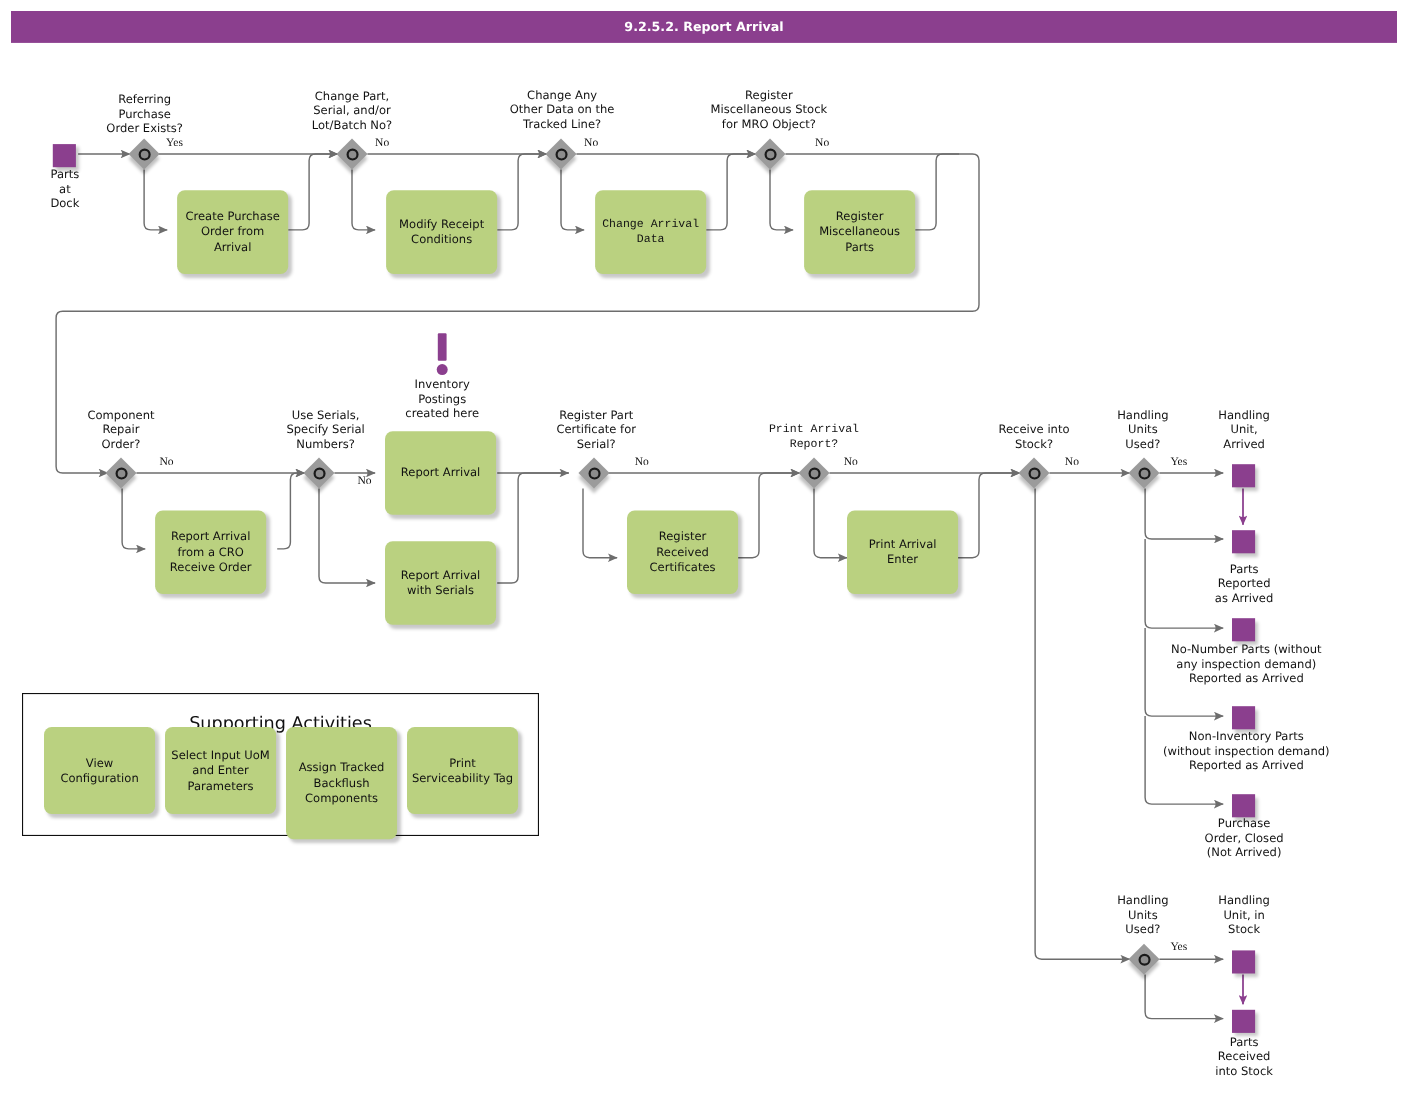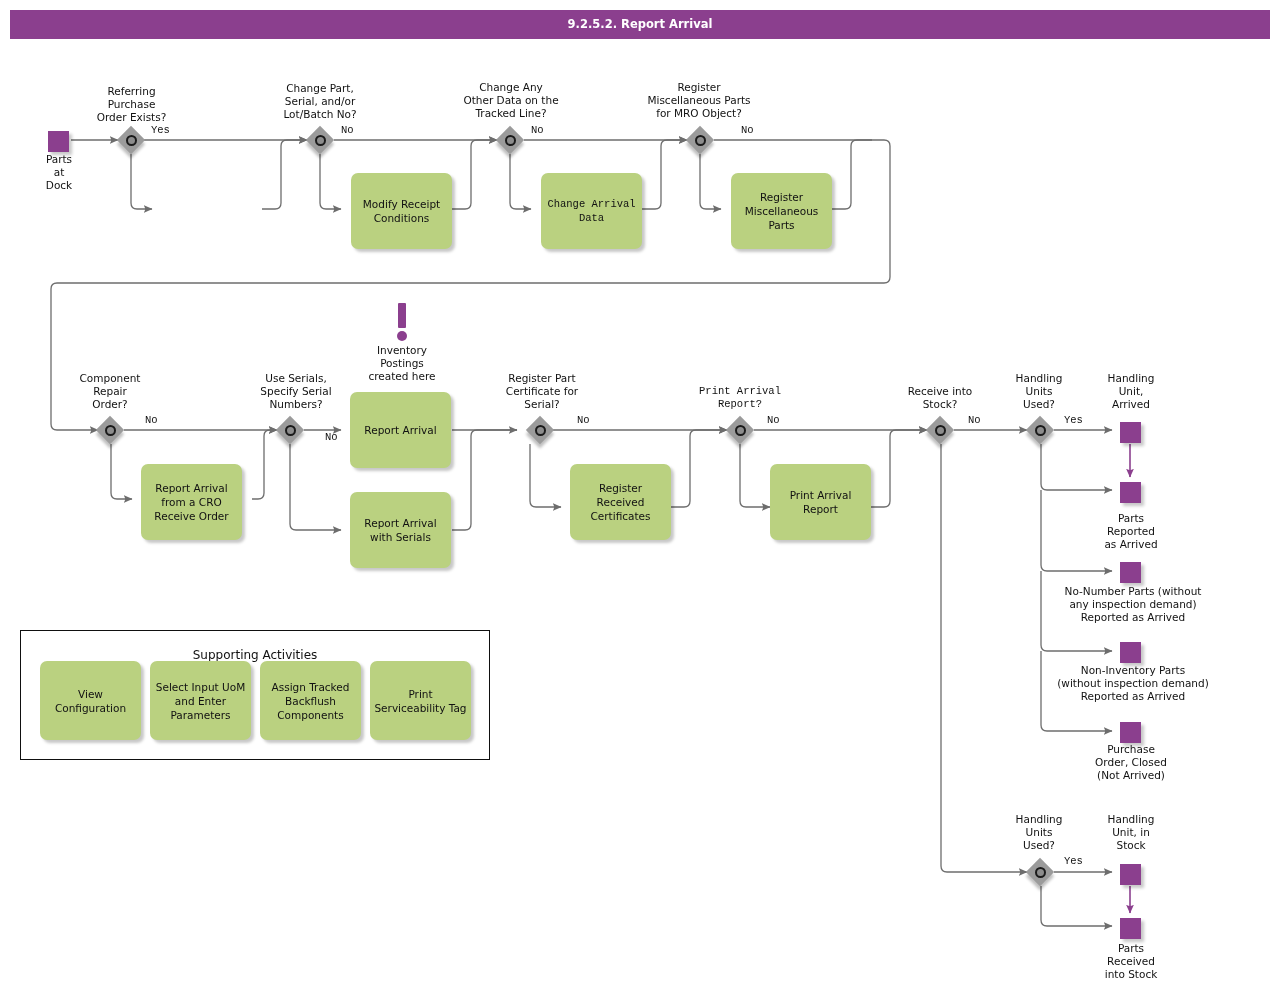--- a/index.html
+++ b/index.html
@@ -94,38 +94,38 @@
     line-height: 13px;
     font-family: "DejaVu Sans", sans-serif;
     text-align: center;
     white-space: pre-line;
   }
   .flowlbl {
     position: absolute;
     color: #111111;
     font-size: 10.5px;
     line-height: 13px;
-    font-family: Liberation Mono, monospace;
+    font-family: Liberation Serif, serif;
     text-align: center;
     white-space: nowrap;
   }
   
   #support-group {
     position: absolute;
     left: 20px; top: 630px;
     width: 470px; height: 130px;
     border: 1.6px solid #0f0f0f;
     background: #ffffff;
     box-sizing: border-box;
   }
   #support-title {
     position: absolute;
     left: 0; right: 0; top: 17px;
     text-align: center;
-    font-size: 12px;
+    font-size: 16px;
     color: #111111;
     font-family: "DejaVu Sans", sans-serif;
   }
   
   .bang {
     position: absolute;
   }
   .bang .bar {
     position: absolute;
     left: 6px; top: 0;
@@ -259,24 +259,29 @@
   <div class="lbl" style="left:438px; top:81px; width:146px;">Change Any
 Other Data on the
 Tracked Line?</div>
   <div class="flowlbl" style="left:531px; top:124px;">No</div>
 
   <div class="gateway" style="left:686px; top:126px;">
     <div class="dia"></div>
     <div class="ring"></div>
   </div>
   <div class="lbl" style="left:621px; top:81px; width:156px;">Register
-Miscellaneous Parts
+Miscellaneous Stock
 for MRO Object?</div>
   <div class="flowlbl" style="left:741px; top:124px;">No</div>
 
+  <div class="task" style="left:161px; top:173px; width:101px; height:76px;">
+    <span>Create Purchase
+Order from
+Arrival</span>
+  </div>
   <div class="task" style="left:351px; top:173px; width:101px; height:76px;">
     <span>Modify Receipt
 Conditions</span>
   </div>
   <div class="task" style="left:541px; top:173px; width:101px; height:76px;font-family:Liberation Mono, monospace;">
     <span>Change Arrival
 Data</span>
   </div>
   <div class="task" style="left:731px; top:173px; width:101px; height:76px;">
     <span>Register
@@ -357,21 +362,21 @@
     <span>Report Arrival
 with Serials</span>
   </div>
   <div class="task" style="left:570px; top:464px; width:101px; height:76px;">
     <span>Register
 Received
 Certificates</span>
   </div>
   <div class="task" style="left:770px; top:464px; width:101px; height:76px;">
     <span>Print Arrival
-Report</span>
+Enter</span>
   </div>
 
   <div class="bang" style="left:392px; top:303px; width:20px; height:40px;">
     <div class="bar"></div>
     <div class="dot"></div>
   </div>
   <div class="lbl" style="left:348px; top:344px; width:108px;">Inventory
 Postings
 created here</div>
 
@@ -415,21 +420,21 @@
   </div>
   <div class="task" style="left:40px; top:661px; width:101px; height:79px;">
     <span>View
 Configuration</span>
   </div>
   <div class="task" style="left:150px; top:661px; width:101px; height:79px;">
     <span>Select Input
 UoM and Enter
 Parameters</span>
   </div>
-  <div class="task" style="left:260px; top:661px; width:101px; height:79px;">
+  <div class="task" style="left:260px; top:661px; width:101px; height:102px;">
     <span>Assign Tracked
 Backflush
 Components</span>
   </div>
   <div class="task" style="left:370px; top:661px; width:101px; height:79px;">
     <span>Print
 Serviceability
 Tag</span>
   </div>
 

